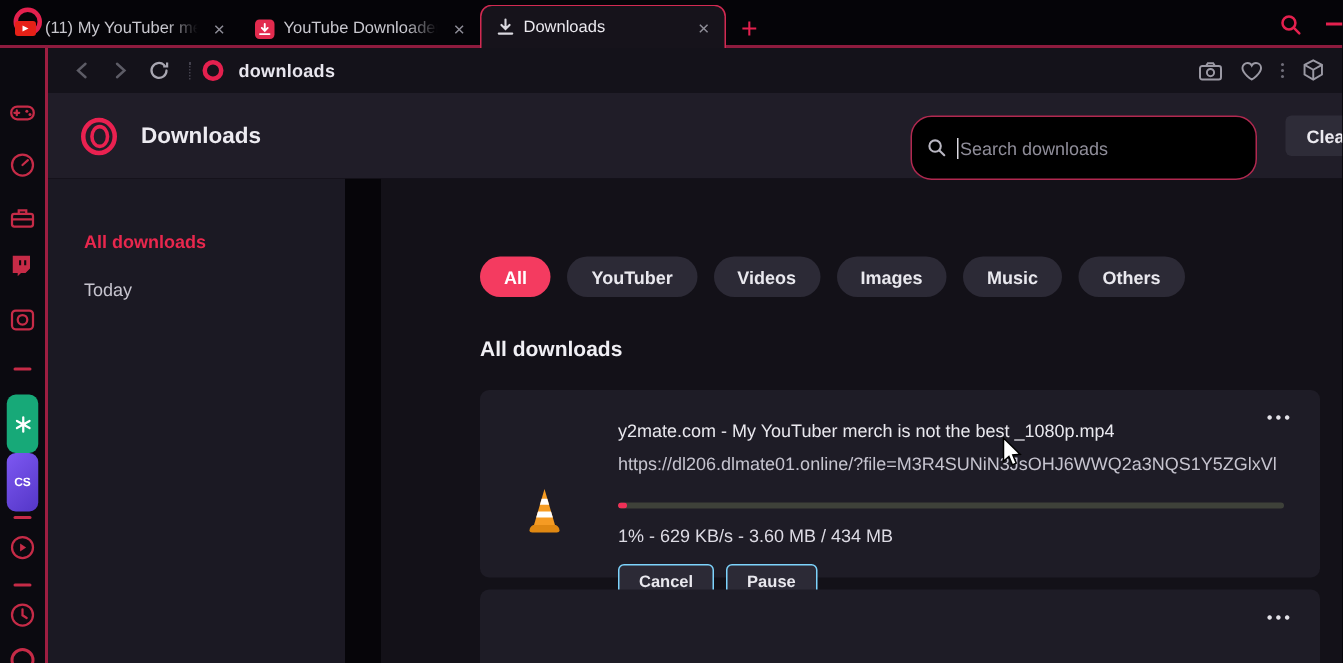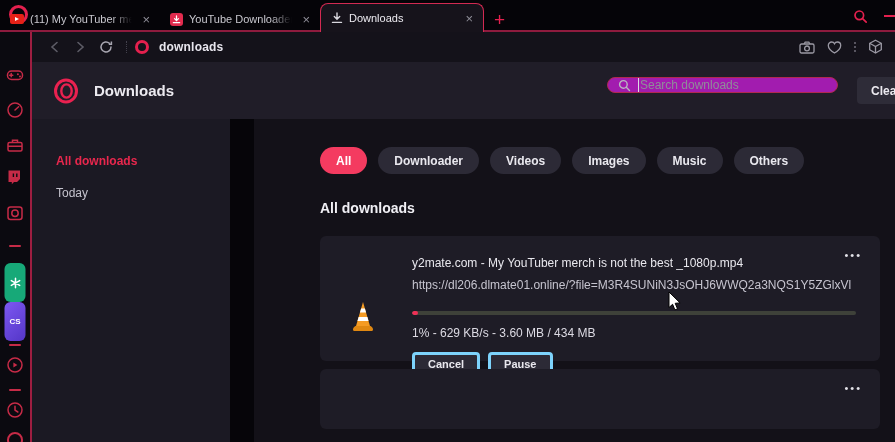--- a/index.html
+++ b/index.html
@@ -51,61 +51,61 @@
   .ab-sep { width:1px; height:12px; border-left:1px dotted #43414d; margin:0 8px 0 4px; }
   .opera-badge { width:14px; height:14px; border:3.5px solid #e4204e; border-radius:50%; margin-right:10px; }
   .url-text { color:#e8e6ee; font-size:12px; font-weight:700; letter-spacing:.2px; }
   .ab-right { margin-left:auto; display:flex; align-items:center; gap:12px; padding-right:4px; }
   .ab-dots { display:flex; flex-direction:column; gap:2px; }
   .ab-dots i { width:2px; height:2px; background:#6f6d79; border-radius:50%; }
 
   
   .page-header { position:relative; height:57px; background:#201d28; display:flex; align-items:center; padding-left:20px; }
   .header-title { color:#eceaf0; font-size:15px; font-weight:700; margin-left:14px; }
-  .search-pill { position:absolute; left:575px; top:15px; width:231px; height:16px;
-    border:1px solid #b12950; border-radius:14px; background:#a21caf;
+  .search-pill { position:absolute; left:575px; top:15px; width:231px; height:43px;
+    border:1px solid #b12950; border-radius:14px; background:#000000;
     display:flex; align-items:center; padding:0 10px; gap:7px; }
   .search-pill input { flex:1; background:transparent; border:none; outline:none;
     color:#e8e6ee; font-size:12px; font-family:inherit; }
   .search-pill input::placeholder { color:#8f8d99; }
   .caret { width:1px; height:14px; background:#dcdae2; margin-right:-6px; }
   .clear-btn { position:absolute; left:825px; top:15px; height:27px; padding:0 14px;
     background:#2e2c38; border:none; border-radius:4px; color:#eceaf0; font-size:12px;
     font-weight:700; font-family:inherit; white-space:nowrap; }
 
   
   .page-body { flex:1; display:flex; overflow:hidden;gap:24px; }
   .dl-nav { width:198px; background:#1b1923; flex:0 0 auto; padding-top:26px; }
   .dl-nav .nav-item { padding:9px 24px; font-size:12px; color:#c6c4ce; cursor:default; }
   .dl-nav .nav-item.active { color:#e8274d; font-weight:700; }
   .dl-main { flex:1; background:#131118; padding:28px 0 0 66px; overflow:hidden; }
 
   .pills { display:flex; gap:11px; }
   .pill { height:27px; padding:0 16px; border-radius:14px; background:#2c2a36; color:#e9e8ee;
-    font-size:12px; font-weight:700; display:flex; align-items:center; border:none; font-family:inherit; }
+    font-size:12px; font-weight:700; display:flex; align-items:center; border:none; font-family:inherit;margin-top:24px; }
   .pill.active { background:#f43b60; color:#fff; }
 
   .section-title { margin-top:26px; color:#f0eff4; font-size:14px; font-weight:700; }
 
   .card { position:relative; width:560px; background:#1e1c26; border-radius:6px; margin-top:20px; }
   .card.one { height:125px; }
   .card.two { height:60px; margin-top:8px; }
   .card .dl-title { position:absolute; left:92px; top:20px; color:#e9e8ee; font-size:12px;
     white-space:nowrap; overflow:hidden; max-width:430px; }
   .card .dl-url { position:absolute; left:92px; top:42px; color:#c6c4cf; font-size:12px;
     white-space:nowrap; overflow:hidden; max-width:440px; }
   .card .menu-dots { position:absolute; right:18px; top:14px; color:#e3e2e8; font-size:11px;
     letter-spacing:2px; line-height:1; }
   .file-icon { position:absolute; left:28px; top:64px; }
   .progress-track { position:absolute; left:92px; top:75px; width:444px; height:4px;
     background:#3e4139; border-radius:2px; overflow:hidden; }
   .progress-fill { height:100%; background:#ef3057; border-radius:2px; width:1%; }
   .dl-status { position:absolute; left:92px; top:90px; color:#dddbe4; font-size:12px; }
   .card-btns { position:absolute; left:92px; top:116px; display:flex; gap:8px; }
-  .card-btn { height:24px; padding:0 13px; background:#2c2a36; border:3px solid #7dd3fc;
+  .card-btn { height:24px; padding:0 13px; background:#2c2a36; border:1px solid #7dd3fc;
     border-radius:4px; color:#e9e8ee; font-size:11px; font-weight:700; font-family:inherit; }
 
   .cursor { position:absolute; left:668px; top:291px; z-index:50; pointer-events:none; }
   svg { display:block; }
 </style>
 </head>
 <body>
 
 <div class="screen">
 
@@ -285,21 +285,21 @@
 
       <div class="page-body">
         <div class="dl-nav">
           <div class="nav-item active">All downloads</div>
           <div class="nav-item">Today</div>
         </div>
 
         <div class="dl-main">
           <div class="pills">
             <button class="pill active">All</button>
-            <button class="pill">Downloader</button>
+            <button class="pill">YouTuber</button>
             <button class="pill">Videos</button>
             <button class="pill">Images</button>
             <button class="pill">Music</button>
             <button class="pill">Others</button>
           </div>
 
           <div class="section-title">All downloads</div>
 
           <div class="card one">
             <span class="file-icon">

